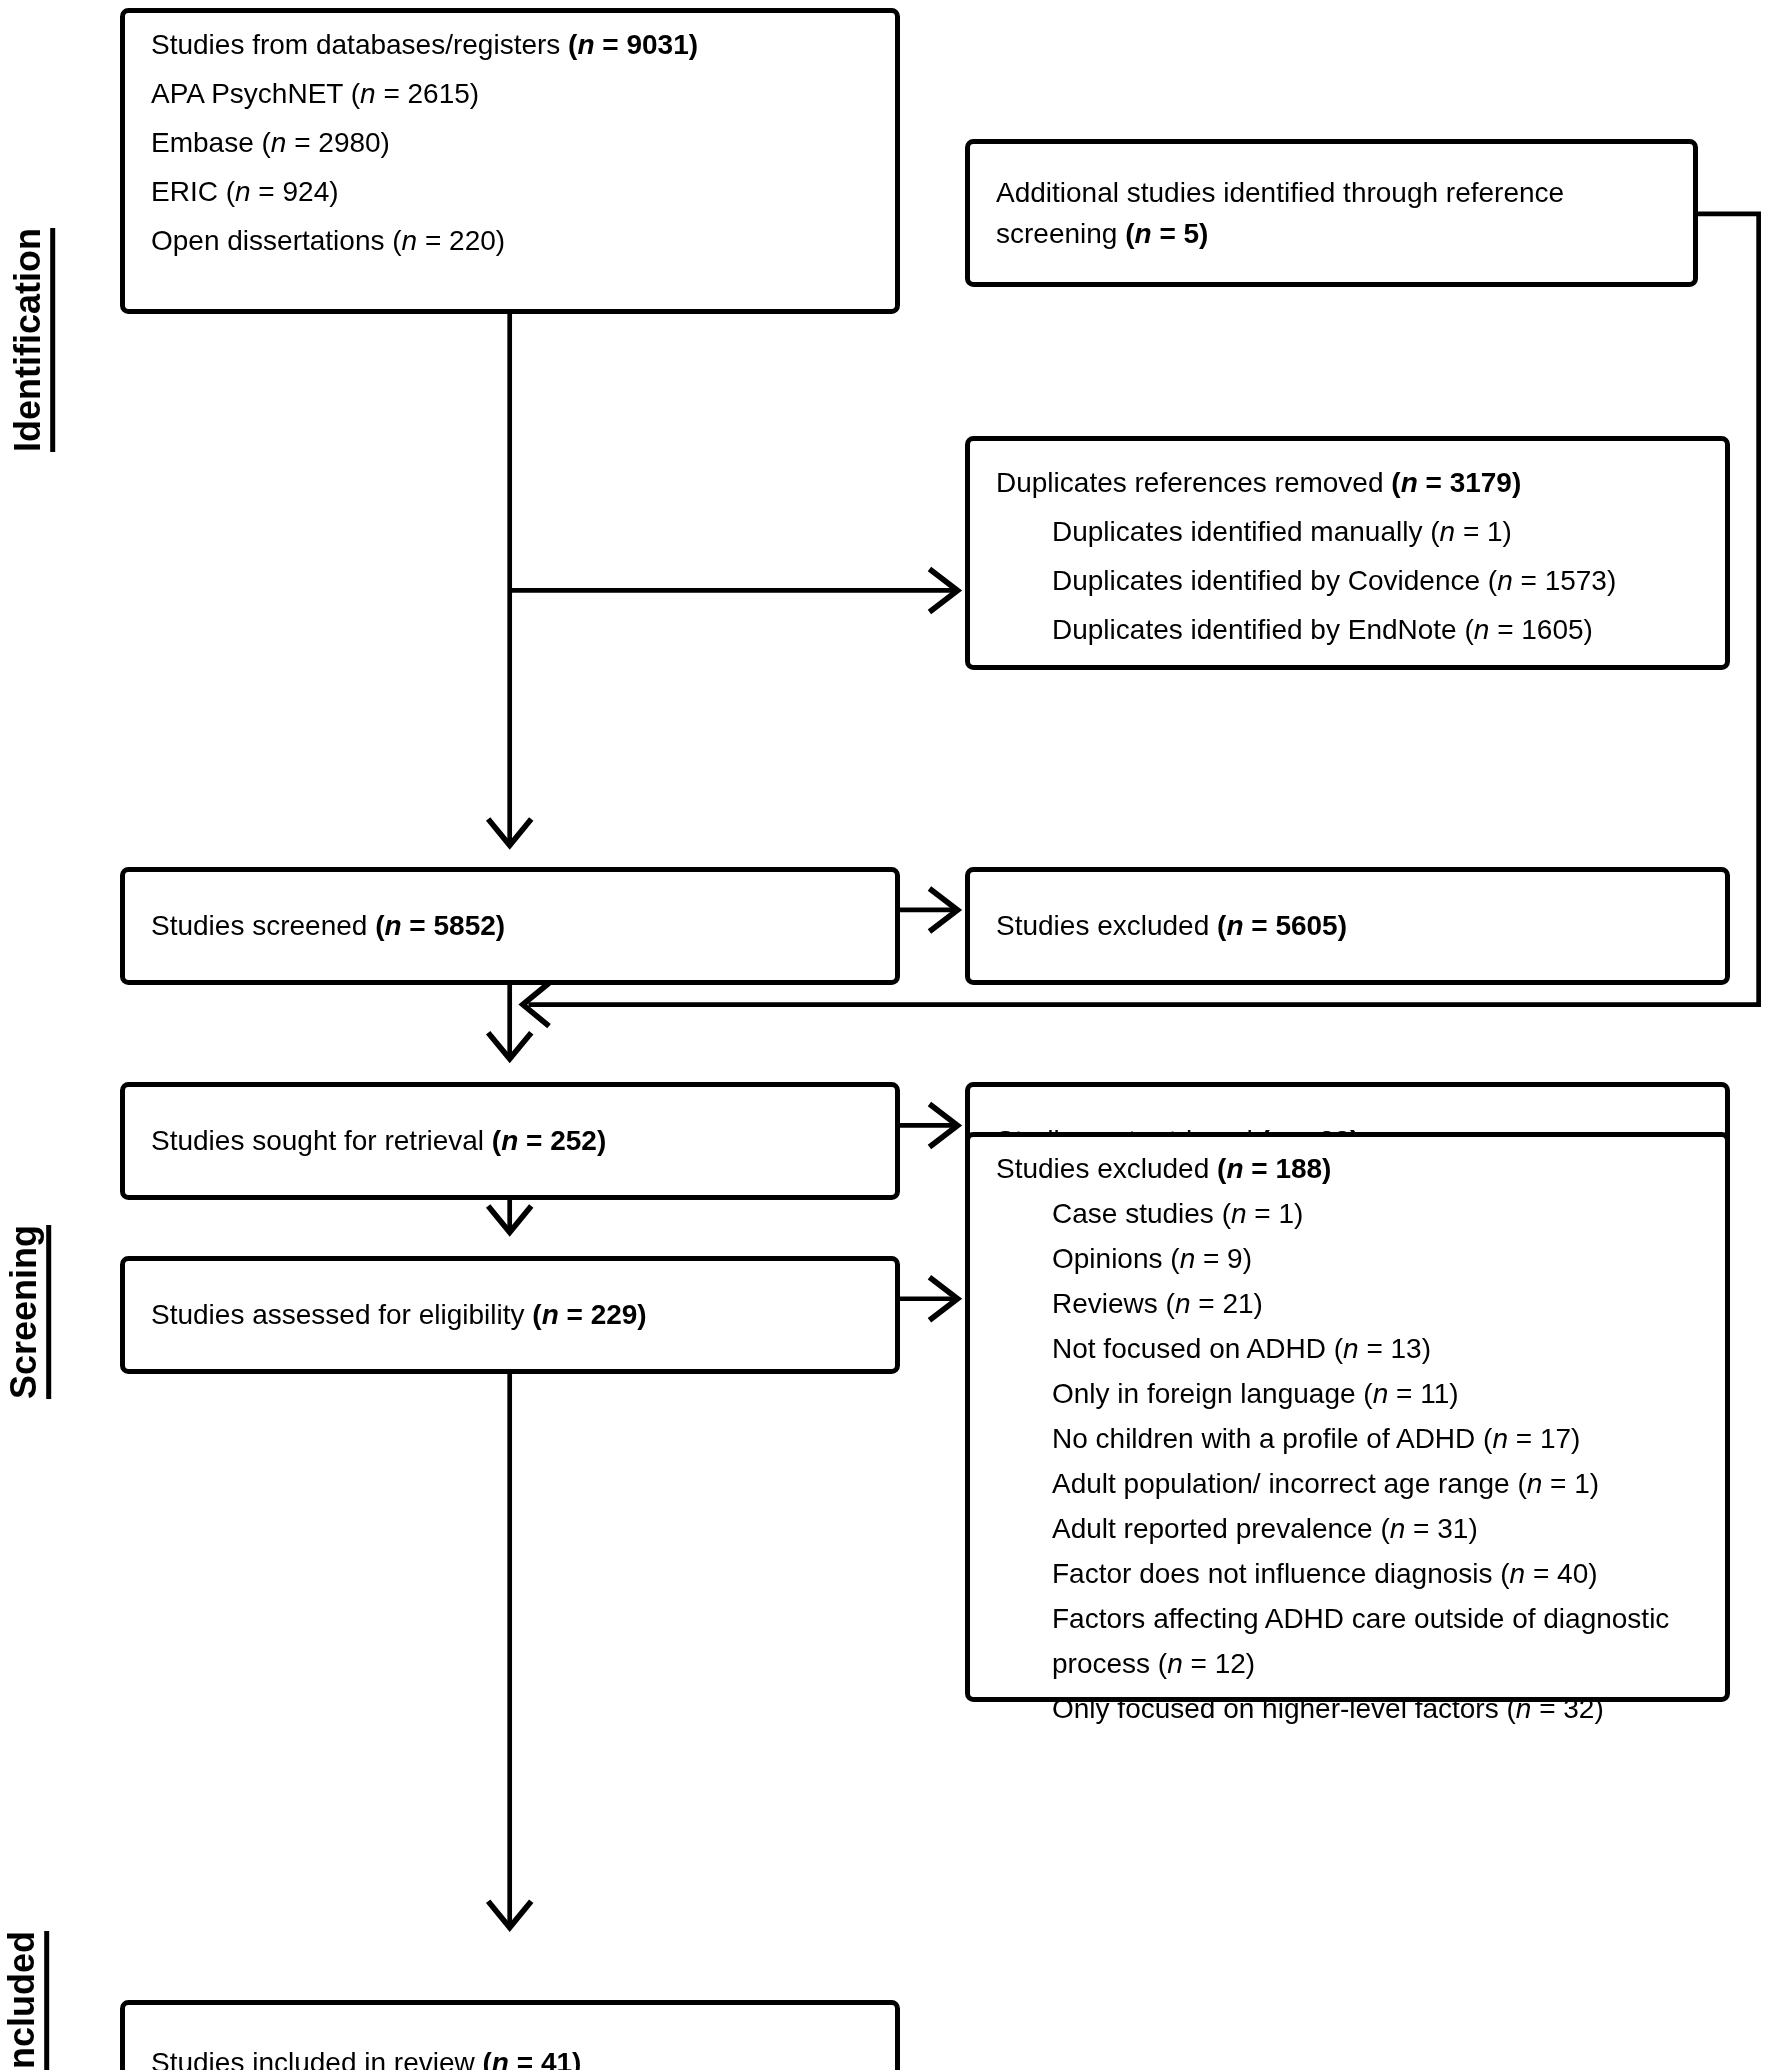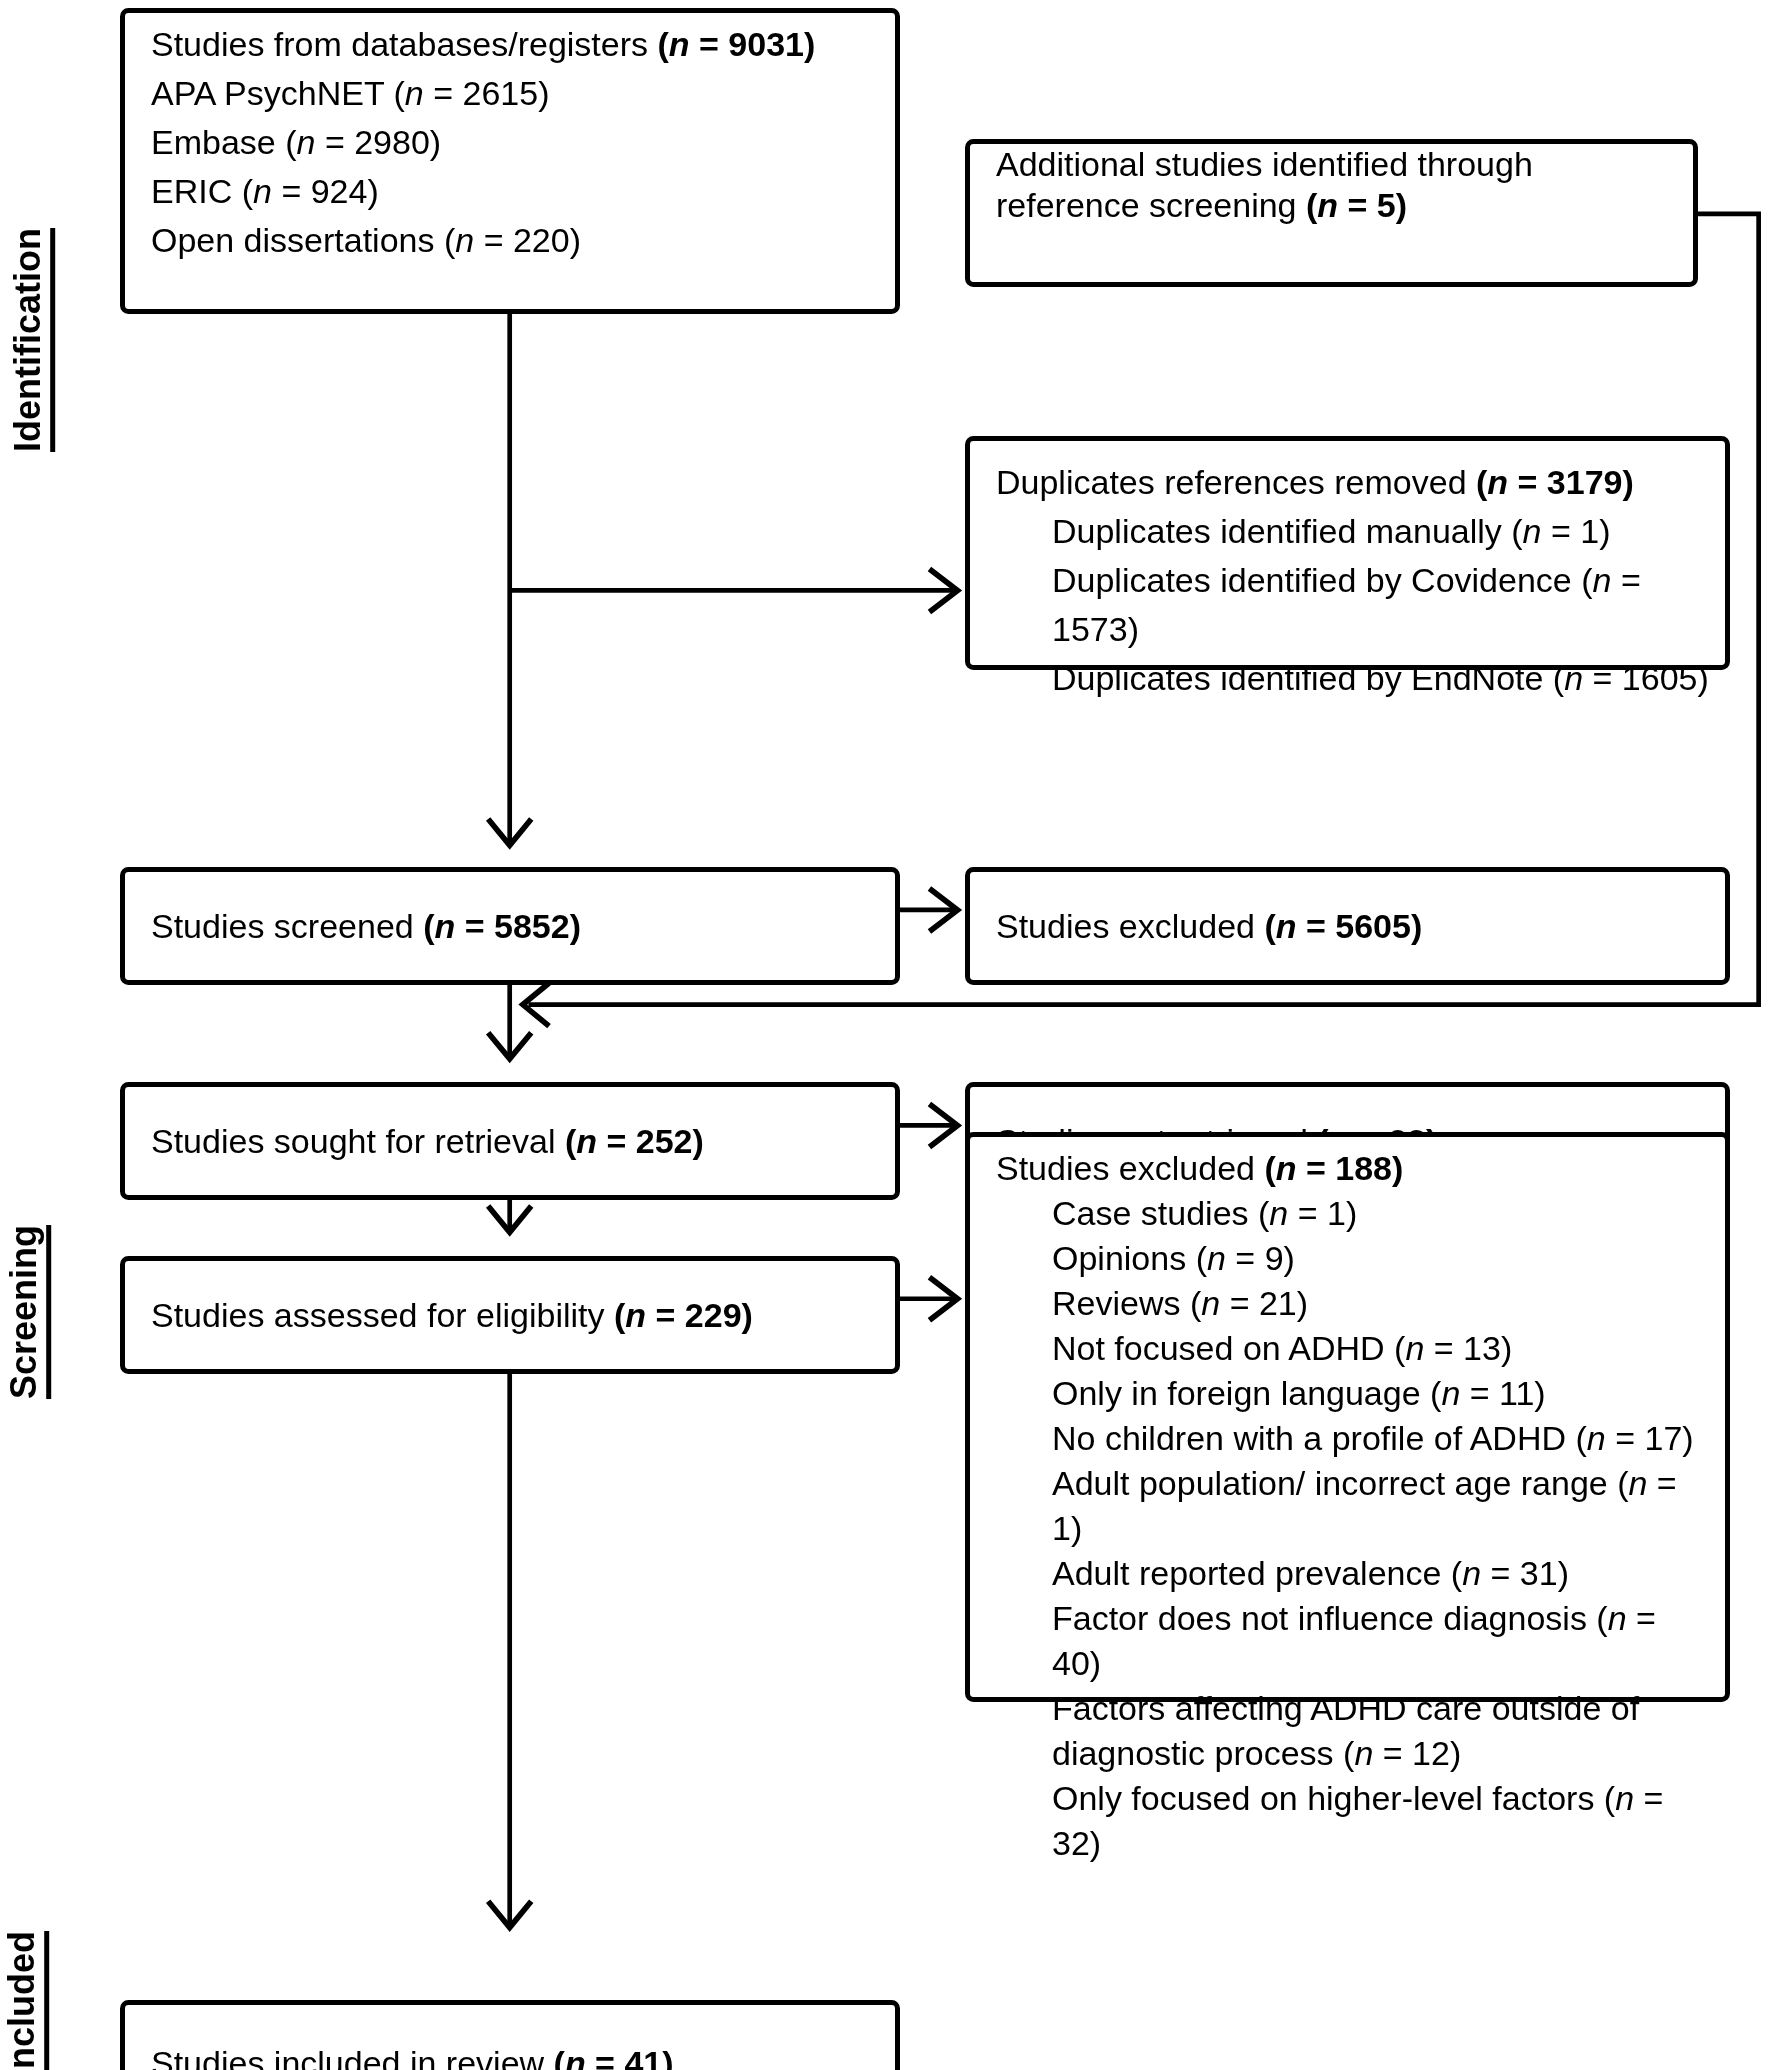--- a/index.html
+++ b/index.html
@@ -2,26 +2,26 @@
 <html style="font-size:15px"><head>
 <meta charset="utf-8">
 <style>
   html,body{margin:0;padding:0;background:#fff;}
   .canvas{
     position:relative;width:1783px;height:2071px;background:#ffffff;
     font-family:"Liberation Sans",sans-serif;color:#000;overflow:hidden;
   }
   .box{
     position:absolute;background:#fff;border:5.6px solid #000;border-radius:8.4px;
-    box-sizing:border-box;font-size:34px;
+    box-sizing:border-box;font-size:28px;
   }
   .multi{line-height:49px;padding:7.5px 13px 7.5px 26px;}
   .tight{line-height:45px;padding:9.4px 13px 7.5px 26px;}
   .single{display:flex;align-items:center;padding-left:26px;line-height:1.3;margin-top:16px;}
-  .wrap2{display:flex;align-items:flex-start;padding-left:26px;padding-right:19px;line-height:41px;}
+  .wrap2{display:flex;align-items:center;padding-left:26px;padding-right:19px;line-height:41px;}
   .item.indent{padding-left:56px;}
   .cnt i{font-style:italic;}
   b.cnt{font-weight:700;}
   .item .cnt{font-weight:400;}
   .vlabel{
     position:absolute;font-weight:700;font-size:36px;white-space:nowrap;line-height:1.05;
     transform:translate(-50%,-50%) rotate(-90deg);
     border-bottom:5.6px solid #000;padding-bottom:2.8px;
   }
   svg.connectors{position:absolute;left:0;top:0;pointer-events:none;}

